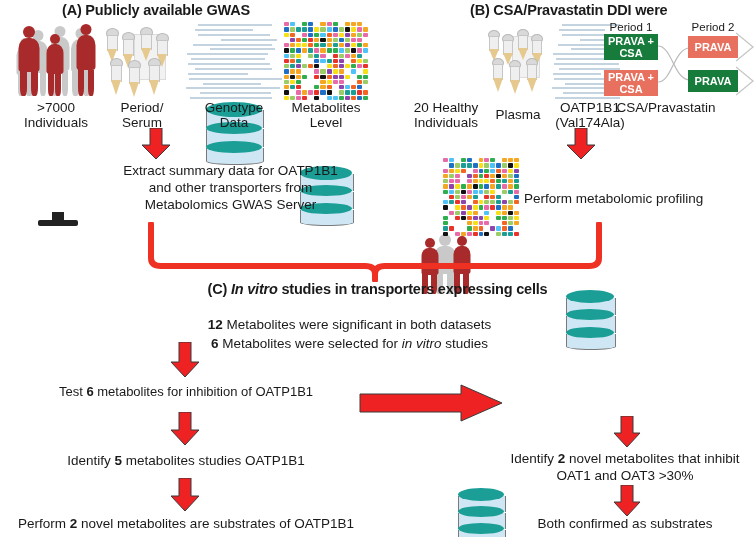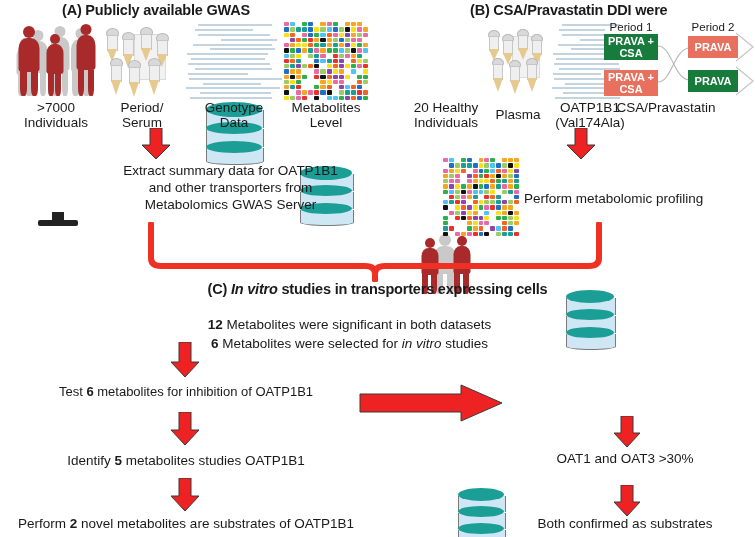--- a/index.html
+++ b/index.html
@@ -822,20 +822,23 @@
 <div class="abs ctr" style="left:500px;top:378px;width:255px;font-size:13.5px;line-height:17px;">
 </div>
 
 <div class="vArrow" style="left:613px;top:416px;">
   <svg width="28" height="32" viewBox="0 0 28 32">
     <path d="M8,0 H20 V17 H27 L14,31 L1,17 H8 Z" fill="#ee2222" stroke="#3a3a3a" stroke-width="1"></path>
   </svg>
 </div>
 
 <div class="abs ctr" style="left:495px;top:450px;width:260px;font-size:13.5px;line-height:17px;">
+  <div>
+    <span>Identify </span><span class="bold">2</span><span> novel metabolites that inhibit</span>
+  </div>
   <div>OAT1 and OAT3 &gt;30%</div>
 </div>
 
 <div class="vArrow" style="left:613px;top:485px;">
   <svg width="28" height="32" viewBox="0 0 28 32">
     <path d="M8,0 H20 V17 H27 L14,31 L1,17 H8 Z" fill="#ee2222" stroke="#3a3a3a" stroke-width="1"></path>
   </svg>
 </div>
 
 <div class="abs ctr" style="left:495px;top:516px;width:260px;font-size:13.5px;">Both confirmed as substrates</div>

